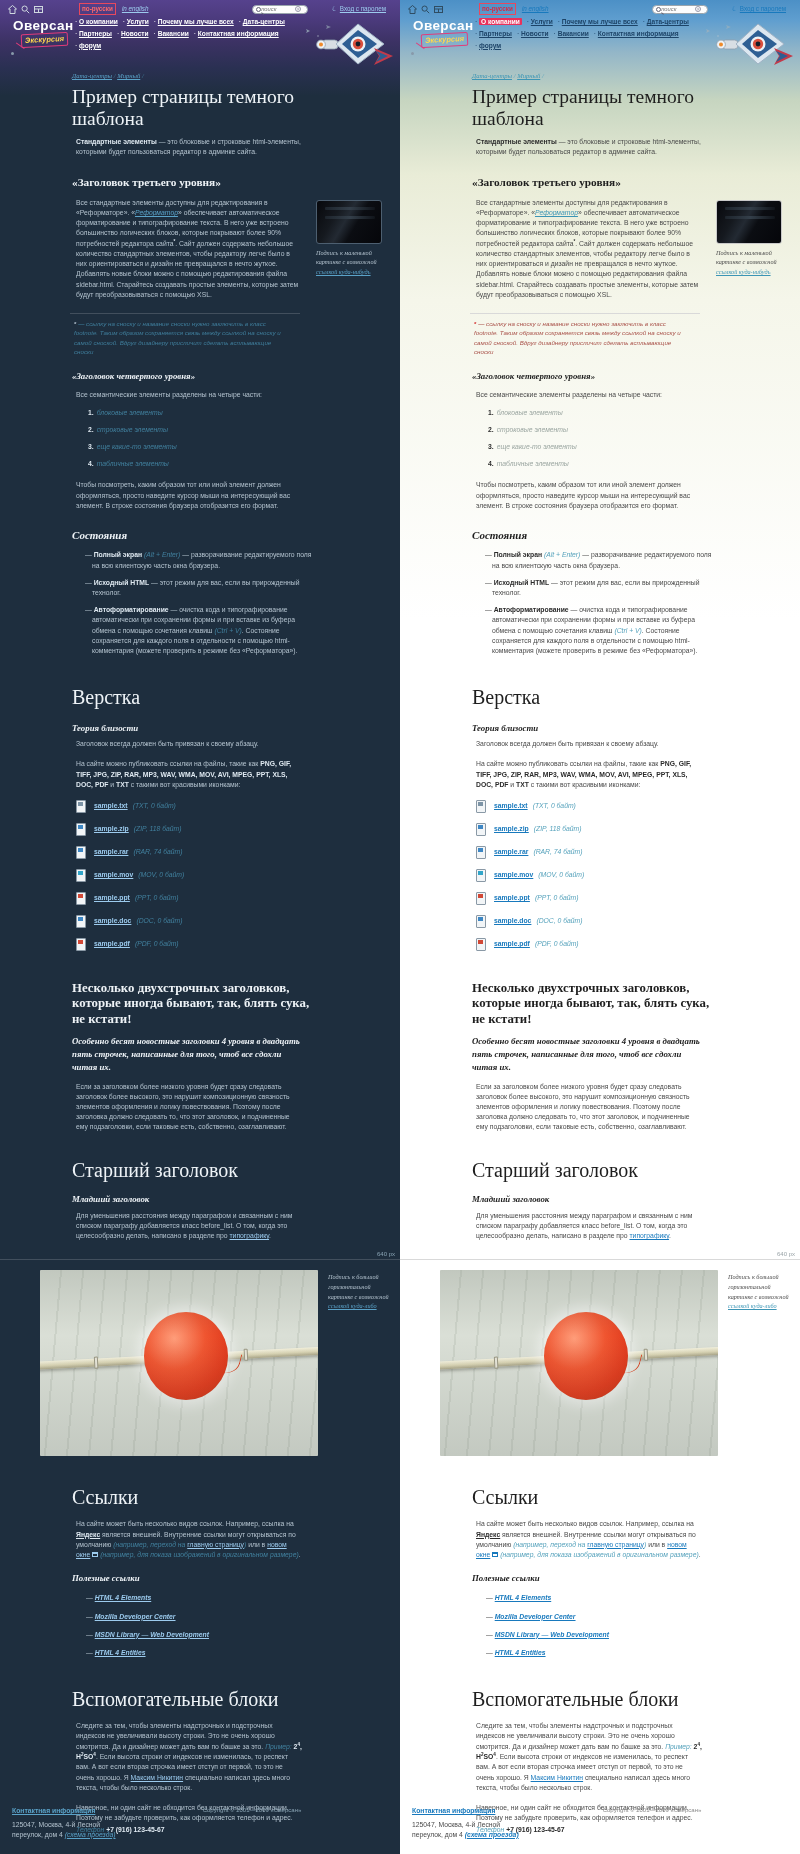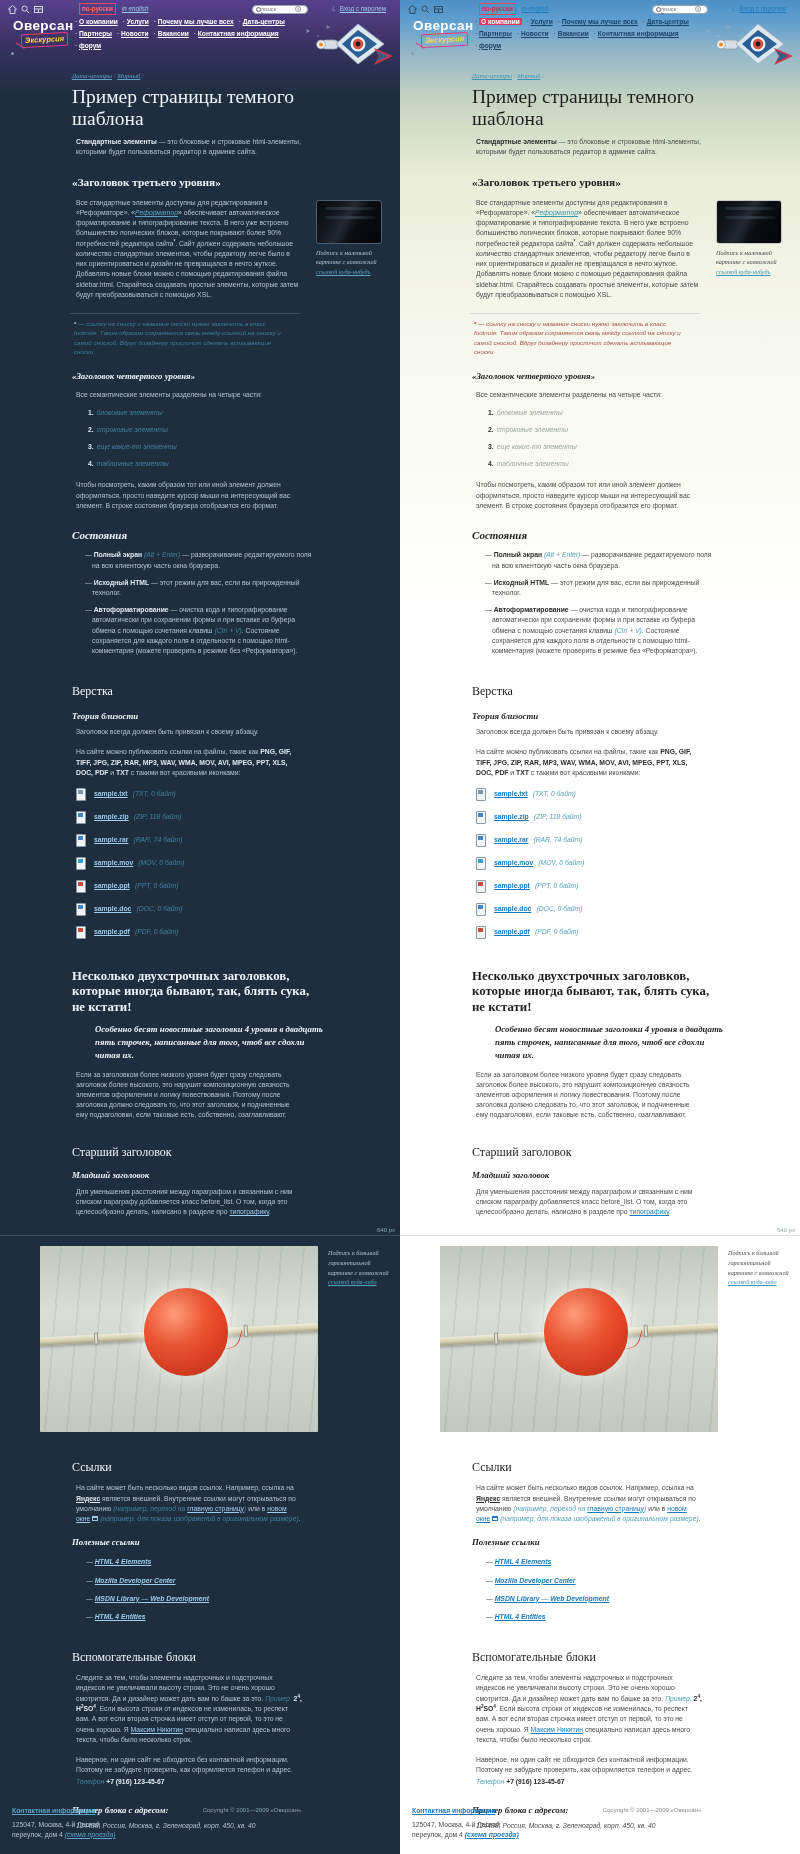--- a/index.html
+++ b/index.html
@@ -53,25 +53,25 @@
   .nav-item::before{ content:"· "; color:var(--navlink); font-weight:normal; }
   .nav-link{ color:var(--navlink); text-decoration:underline; cursor:pointer; }
   .theme-light .nav-item:first-child .nav-link{ background:#e8315b; color:#fff; text-decoration:none; padding:0 2px; border-radius:1px; }
   .ships{ position:absolute; right:4px; top:8px; }
   .content{ position:relative; }
   .crumbs{ margin:9px 0 0 72px; font-family:"Liberation Serif",serif; font-style:italic; font-size:6.6px; }
   .crumb a{ color:var(--tlink); text-decoration:underline; cursor:pointer; }
   .crumb::after{ content:" / "; color:var(--tdim); }
   .h1{ font-family:"Liberation Serif",serif; font-weight:400; font-size:19.5px; line-height:1.12; color:var(--head); width:260px; margin:5px 0 0 72px; }
   .p{ width:226px; margin:7px 0 0 76px; }
-  .h2{ font-family:"Liberation Serif",serif; font-weight:400; font-size:12px; color:var(--head); margin:26px 0 0 72px; }
+  .h2{ font-family:"Liberation Serif",serif; font-weight:400; font-size:20px; color:var(--head); margin:26px 0 0 72px; }
   .h2-strong{ font-family:"Liberation Serif",serif; font-weight:bold; font-size:12.8px; line-height:1.2; color:var(--head); width:244px; margin:30px 0 0 72px; }
   .h3q{ font-family:"Liberation Serif",serif; font-weight:bold; font-size:11.3px; color:var(--head); margin:17px 0 0 72px; }
   .h4i{ font-family:"Liberation Serif",serif; font-weight:bold; font-style:italic; font-size:8.8px; color:var(--head); margin:14px 0 0 72px; }
-  .lead-i{ font-family:"Liberation Serif",serif; font-style:italic; font-weight:bold; font-size:8.8px; color:var(--head); width:230px; margin:8px 0 0 95px; }
+  .lead-i{ font-family:"Liberation Serif",serif; font-style:italic; font-weight:bold; font-size:8.8px; color:var(--head); width:230px; margin:8px 0 0 72px; }
 
   [data-style="b"]{ font-weight:bold; color:var(--bold); }
   [data-style="link"]{ color:var(--link); text-decoration:underline; cursor:pointer; }
   [data-style="xlink"]{ color:var(--bold); font-weight:bold; text-decoration:underline; cursor:pointer; }
   [data-style="tlink"]{ color:var(--tlink); font-style:italic; text-decoration:underline; cursor:pointer; }
   [data-style="tdim"]{ color:var(--tdim); font-style:italic; }
   [data-style="sup"]{ font-size:4.6px; vertical-align:super; font-weight:bold; color:var(--bold); }
   [data-style="star"]{ color:var(--star); font-weight:bold; }
   [data-style="fn"]{ color:var(--fn); font-style:italic; }
   [data-style="win"]{ display:inline-block; width:6px; height:5px; border:1px solid var(--link); border-top-width:2px; margin-left:2px; cursor:pointer; }

